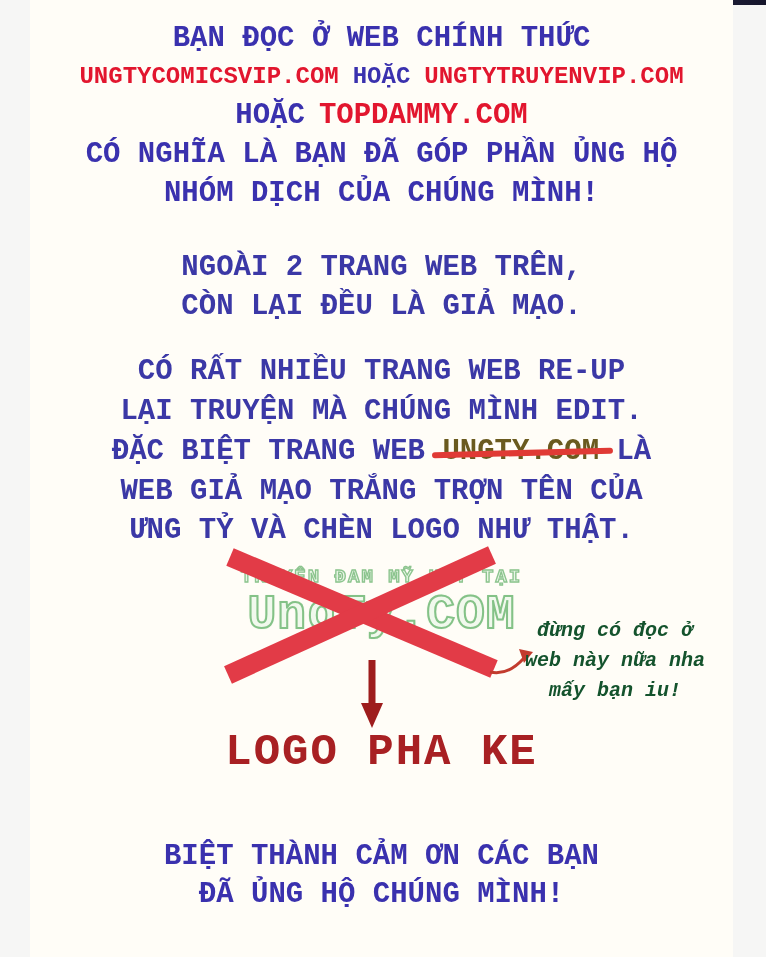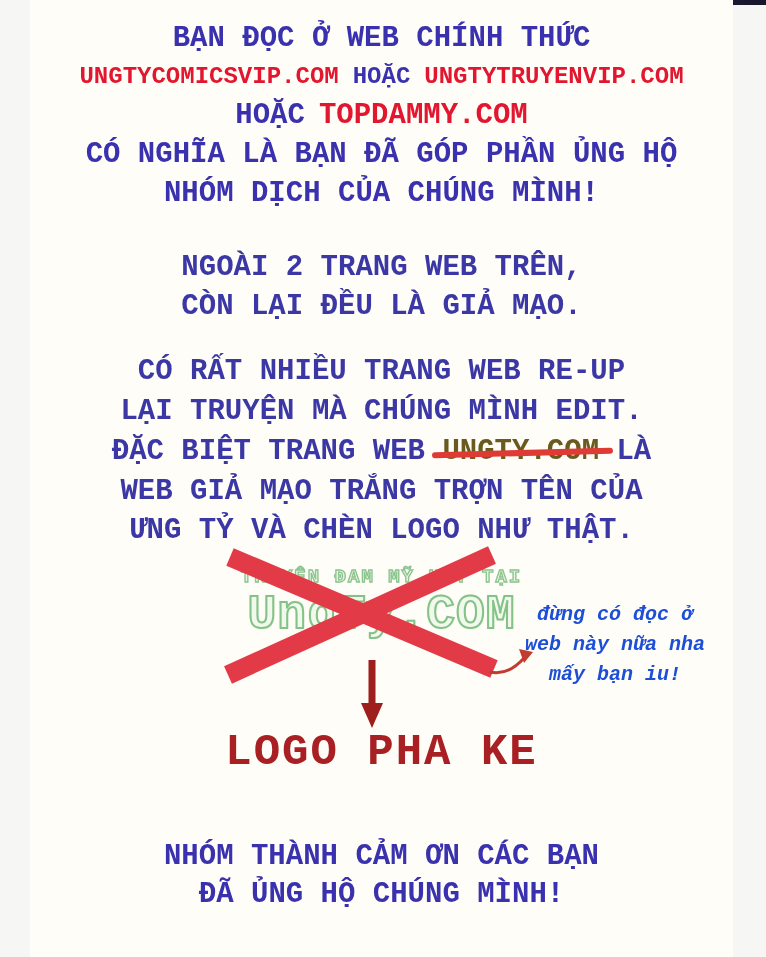--- a/index.html
+++ b/index.html
@@ -57,24 +57,24 @@
   .logo-brand{
     font-size:48px;letter-spacing:1px;
     color:#f1f9ed;
     -webkit-text-stroke:2px #84c287;
     text-shadow:0 0 2px #9bcf9d;
   }
   .x-mark{position:absolute;left:186px;top:545px;width:290px;height:140px;}
   .down-arrow{position:absolute;left:330px;top:658px;width:24px;height:72px;}
   .note-arrow{position:absolute;left:458px;top:645px;width:48px;height:32px;}
   .handwritten{
-    position:absolute;left:480px;top:600px;width:210px;
+    position:absolute;left:480px;top:616px;width:210px;
     text-align:center;font-style:italic;
     font-size:20px;line-height:1.5;
-    color:#1d4ed8;
+    color:#14532d;
   }
   .caption{
     font-size:44px;letter-spacing:2px;color:#a82023;
   }
 </style>
 </head>
 <body>
 
 <div class="page">
   <div class="edge-strip"></div>
@@ -129,17 +129,17 @@
       <div>mấy bạn iu!</div>
     </div>
 
     <svg class="down-arrow" viewBox="0 0 24 72">
       <line x1="12" y1="2" x2="12" y2="50" stroke="#9e1d1d" stroke-width="7"></line>
       <polygon points="1,45 23,45 12,70" fill="#9e1d1d"></polygon>
     </svg>
 
     <div class="t caption" style="top:727px">LOGO PHA KE</div>
 
-    <div class="t blue fs-head" style="top:840px">NHÓM THÀNH CẢM ƠN CÁC BẠN</div>
+    <div class="t blue fs-head" style="top:840px">BIỆT THÀNH CẢM ƠN CÁC BẠN</div>
     <div class="t blue fs-head" style="top:878px">ĐÃ ỦNG HỘ CHÚNG MÌNH!</div>
 
   </div>
 </div>
 
 </body></html>

